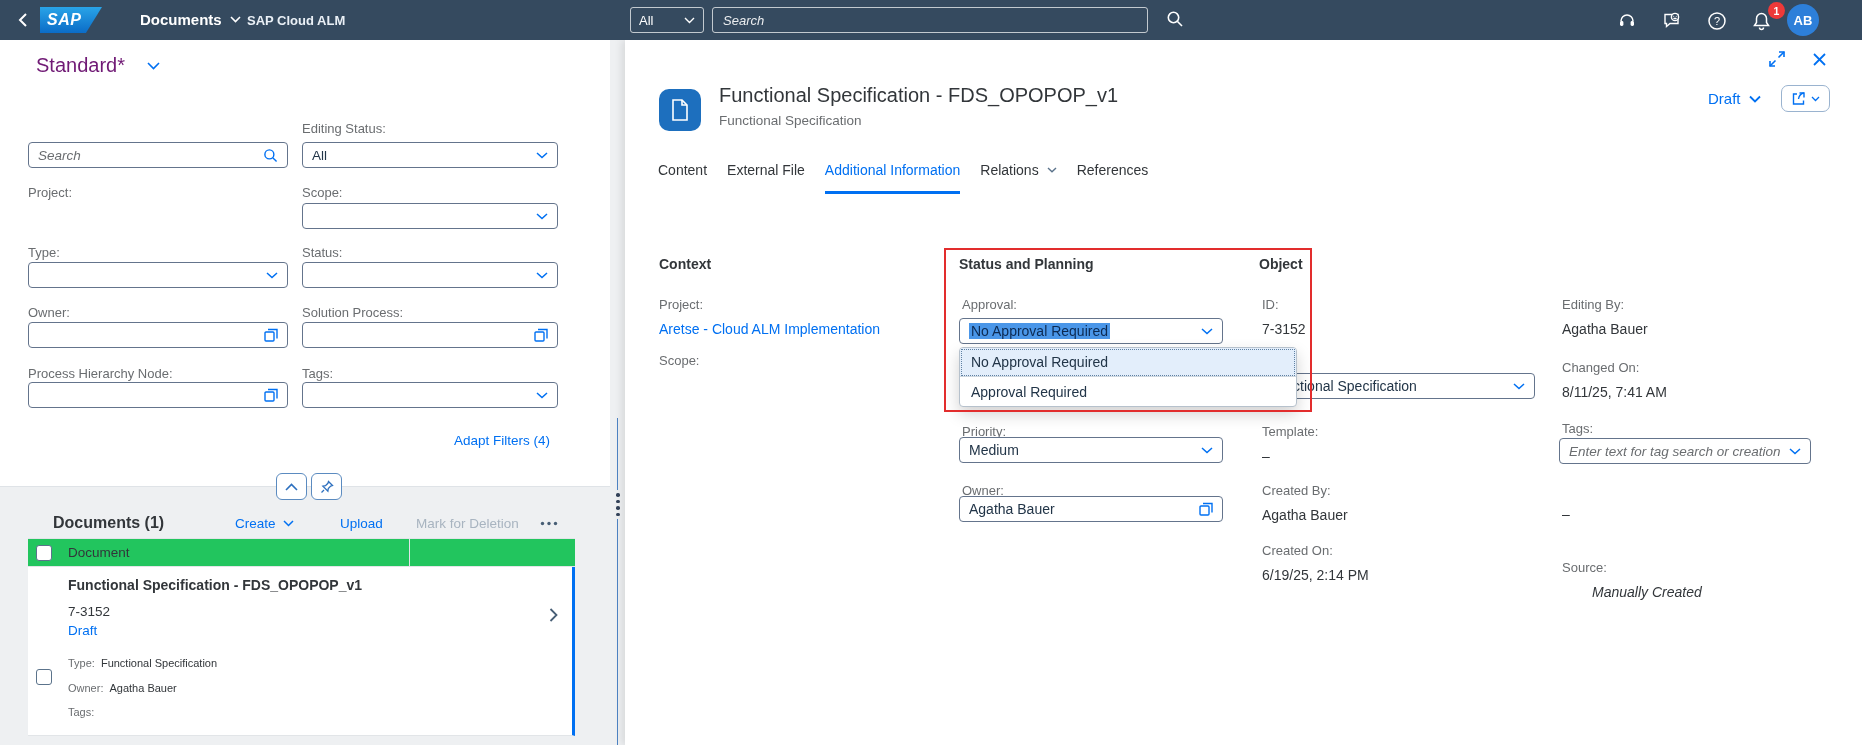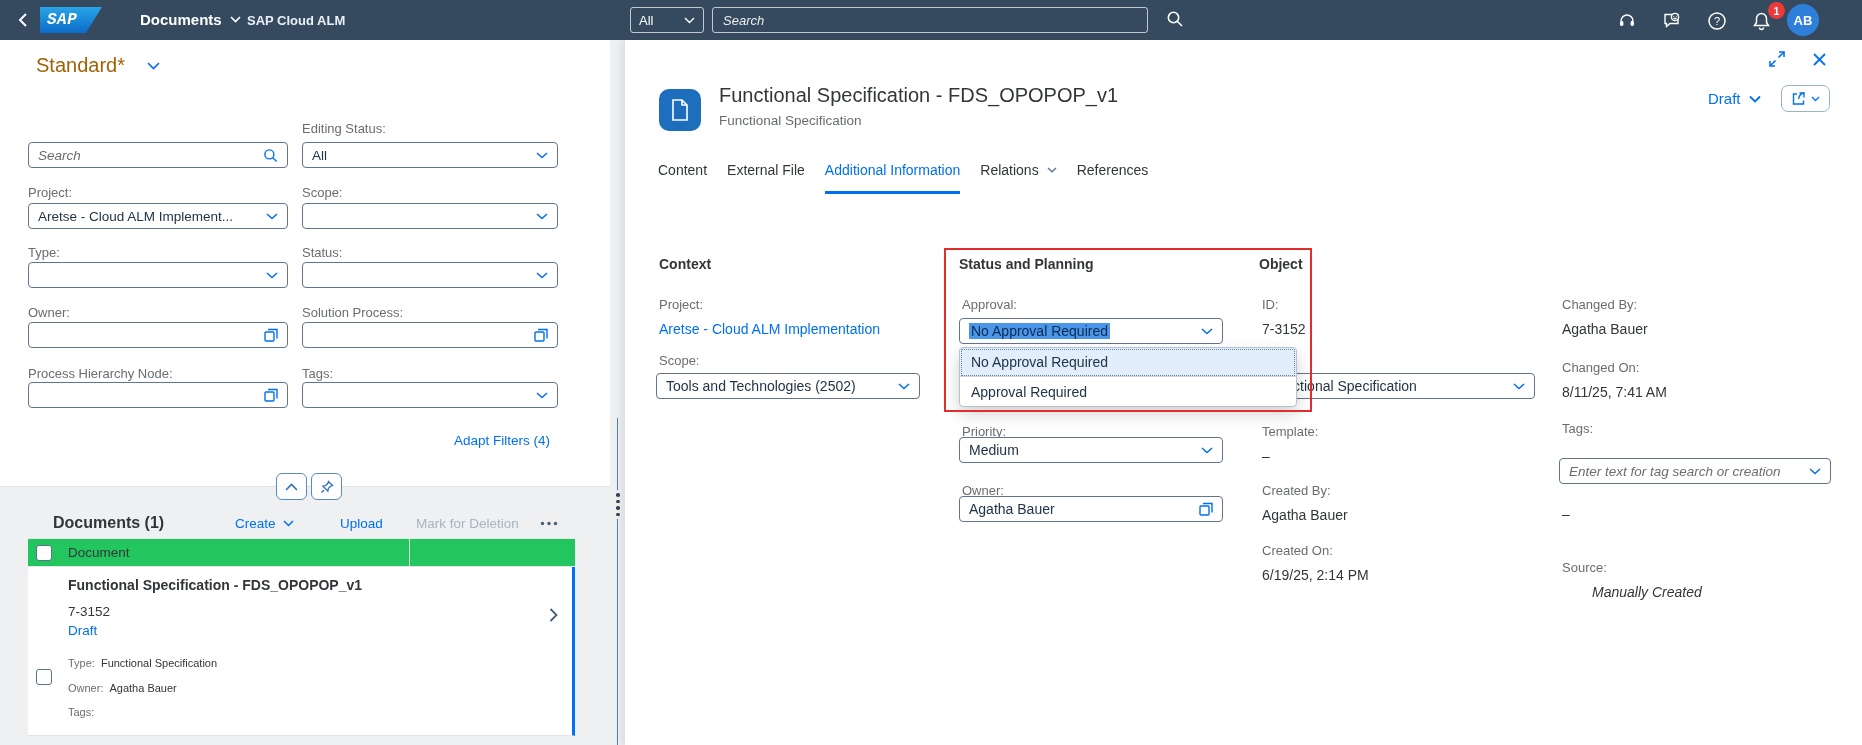--- a/index.html
+++ b/index.html
@@ -4,35 +4,35 @@
 <style>
   * { margin:0; padding:0; box-sizing:border-box; }
   html,body { width:1862px; height:745px; }
   body { font-family:"Liberation Sans","DejaVu Sans",sans-serif; background:#eef0f2; position:relative; overflow:hidden; }
   .screen { position:absolute; inset:0; }
 
   
   .shell { position:absolute; left:0; top:0; width:1862px; height:40px; background:#354a5f; display:flex; align-items:center; color:#fff; z-index:90; }
   .shell .back { position:absolute; left:12px; top:9px; width:22px; height:22px; display:flex; align-items:center; justify-content:center; cursor:pointer; }
   .sap-logo { position:absolute; left:40px; top:7px; width:62px; height:26px; background:linear-gradient(180deg,#29a4e8 0%,#0b6cc7 100%); clip-path:polygon(0 0,100% 0,74% 100%,0 100%); display:flex; align-items:center; padding-left:7px; }
-  .sap-logo span { font-size:16px; font-weight:bold; font-style:italic; letter-spacing:.5px; color:#fff;font-family:Liberation Mono, monospace; }
+  .sap-logo span { font-size:16px; font-weight:bold; font-style:italic; letter-spacing:.5px; color:#fff; }
   .shell-title { position:absolute; left:140px; top:11px; font-size:15px; font-weight:bold; display:flex; align-items:center; gap:8px; }
   .shell-subtitle { position:absolute; left:247px; top:13px; font-size:13px; font-weight:bold; color:#eaf0f6; }
   .shell-scope { position:absolute; left:630px; top:7px; width:74px; height:26px; border:1px solid rgba(255,255,255,.7); border-radius:3px; display:flex; align-items:center; justify-content:space-between; padding:0 8px; font-size:13px; }
   .shell-search { position:absolute; left:712px; top:7px; width:436px; height:26px; border:1px solid rgba(255,255,255,.7); border-radius:3px; background:transparent; color:#fff; font-size:13px; font-style:italic; padding:0 10px; outline:none; font-family:inherit; }
   .shell-search::placeholder { color:rgba(255,255,255,.9); font-style:italic; }
   .shell-search-icon { position:absolute; left:1166px; top:10px; cursor:pointer; }
   .shell-icon { position:absolute; top:10px; width:22px; height:22px; display:flex; align-items:center; justify-content:center; cursor:pointer; }
   .badge { position:absolute; left:1768px; top:2px; min-width:17px; height:17px; border-radius:9px; background:#ee3939; color:#fff; font-size:10.5px; font-weight:bold; display:flex; align-items:center; justify-content:center; padding:0 4px; z-index:2; }
   .avatar { position:absolute; left:1787px; top:4px; width:32px; height:32px; border-radius:50%; background:#2d7fd9; color:#fff; font-size:13px; font-weight:bold; display:flex; align-items:center; justify-content:center; cursor:pointer; }
 
   
   .left-panel { position:absolute; left:0; top:40px; width:610px; height:705px; }
   .filter-card { position:absolute; left:0; top:0; width:610px; height:447px; background:#fff; border-bottom:1px solid #dfe3e7; }
-  .view-title { position:absolute; left:36px; top:14px; font-size:20px; color:#a16207; display:flex; align-items:center; gap:22px; cursor:pointer; }
+  .view-title { position:absolute; left:36px; top:14px; font-size:20px; color:#701a75; display:flex; align-items:center; gap:22px; cursor:pointer; }
   .lbl { position:absolute; font-size:13px; color:#6a6d70; white-space:nowrap; }
   .ctrl { position:absolute; height:26px; border:1px solid #64748c; border-radius:4px; background:#fff; display:flex; align-items:center; font-size:13.5px; color:#223548; padding:0 9px; overflow:hidden; }
   .ctrl .txt { white-space:nowrap; overflow:hidden; text-overflow:ellipsis; flex:1; }
   .ctrl .tail { margin-left:6px; display:flex; align-items:center; flex:none; }
   .ctrl input { border:none; outline:none; width:100%; font-size:13.5px; color:#223548; font-family:inherit; background:transparent; }
   .ctrl input::placeholder { font-style:italic; color:#6a6d70; }
   .c1 { left:28px; width:260px; } .c2 { left:302px; width:256px; }
   .adapt-link { position:absolute; right:60px; top:393px; font-size:13.5px; color:#0070f2; cursor:pointer; }
   .bar-btns { position:absolute; left:276px; top:433px; display:flex; gap:4px; z-index:3; }
   .bar-btn { width:31px; height:27px; background:#fff; border:1px solid #5b8bc0; border-radius:6px; display:flex; align-items:center; justify-content:center; cursor:pointer; }
@@ -182,28 +182,20 @@
       <div class="ctrl c2" style="top:102px">
         <span class="txt">All</span>
         <span class="tail">
             <svg width="12" height="7" viewBox="0 0 12 7">
               <polyline points="1,1 6,5.6 11,1" fill="none" stroke="#0070f2" stroke-width="1.5"></polyline>
             </svg>
           </span>
       </div>
 
       <div class="lbl c1" style="top:145px">Project:</div>
-      <div class="ctrl c1" style="top:163px">
-        <span class="txt">Aretse - Cloud ALM Implement...</span>
-        <span class="tail">
-            <svg width="12" height="7" viewBox="0 0 12 7">
-              <polyline points="1,1 6,5.6 11,1" fill="none" stroke="#0070f2" stroke-width="1.5"></polyline>
-            </svg>
-          </span>
-      </div>
       <div class="lbl c2" style="top:145px">Scope:</div>
       <div class="ctrl c2" style="top:163px">
         <span class="txt"></span>
         <span class="tail">
             <svg width="12" height="7" viewBox="0 0 12 7">
               <polyline points="1,1 6,5.6 11,1" fill="none" stroke="#0070f2" stroke-width="1.5"></polyline>
             </svg>
           </span>
       </div>
 
@@ -408,28 +400,20 @@
       </div>
       <div class="tab">
           <span>References</span>
         </div>
     </nav>
 
     <div class="sec-title" style="left:34px; top:216px;">Context</div>
     <div class="d-lbl" style="left:34px; top:257px;">Project:</div>
     <div class="d-link" style="left:34px; top:281px;">Aretse - Cloud ALM Implementation</div>
     <div class="d-lbl" style="left:34px; top:313px;">Scope:</div>
-    <div class="d-ctrl" style="left:31px; top:333px; width:264px;">
-      <span class="txt">Tools and Technologies (2502)</span>
-      <span class="tail">
-          <svg width="12" height="7" viewBox="0 0 12 7">
-            <polyline points="1,1 6,5.6 11,1" fill="none" stroke="#0070f2" stroke-width="1.5"></polyline>
-          </svg>
-        </span>
-    </div>
 
     <div class="sec-title" style="left:334px; top:216px;">Status and Planning</div>
     <div class="d-lbl" style="left:337px; top:257px;">Approval:</div>
     <div class="d-ctrl" style="left:334px; top:278px; width:264px;">
       <span class="txt"><span class="hl-text">No Approval Required</span></span>
       <span class="tail">
           <svg width="12" height="7" viewBox="0 0 12 7">
             <polyline points="1,1 6,5.6 11,1" fill="none" stroke="#0070f2" stroke-width="1.5"></polyline>
           </svg>
         </span>
@@ -466,26 +450,26 @@
           </svg>
         </span>
     </div>
     <div class="d-lbl" style="left:637px; top:384px;">Template:</div>
     <div class="d-val" style="left:637px; top:408px;">–</div>
     <div class="d-lbl" style="left:637px; top:443px;">Created By:</div>
     <div class="d-val" style="left:637px; top:467px;">Agatha Bauer</div>
     <div class="d-lbl" style="left:637px; top:503px;">Created On:</div>
     <div class="d-val" style="left:637px; top:527px;">6/19/25, 2:14 PM</div>
 
-    <div class="d-lbl" style="left:937px; top:257px;">Changed By:</div>
+    <div class="d-lbl" style="left:937px; top:257px;">Editing By:</div>
     <div class="d-val" style="left:937px; top:281px;">Agatha Bauer</div>
     <div class="d-lbl" style="left:937px; top:320px;">Changed On:</div>
     <div class="d-val" style="left:937px; top:344px;">8/11/25, 7:41 AM</div>
     <div class="d-lbl" style="left:937px; top:381px;">Tags:</div>
-    <div class="d-ctrl" style="left:934px; top:418px; width:272px;">
+    <div class="d-ctrl" style="left:934px; top:398px; width:252px;">
       <input placeholder="Enter text for tag search or creation" style="">
       <span class="tail">
           <svg width="12" height="7" viewBox="0 0 12 7">
             <polyline points="1,1 6,5.6 11,1" fill="none" stroke="#0070f2" stroke-width="1.5"></polyline>
           </svg>
         </span>
     </div>
     <div class="d-val" style="left:937px; top:466px;">–</div>
     <div class="d-lbl" style="left:937px; top:520px;">Source:</div>
     <div class="d-val" style="left:967px; top:544px;font-style:italic;">Manually Created</div>

